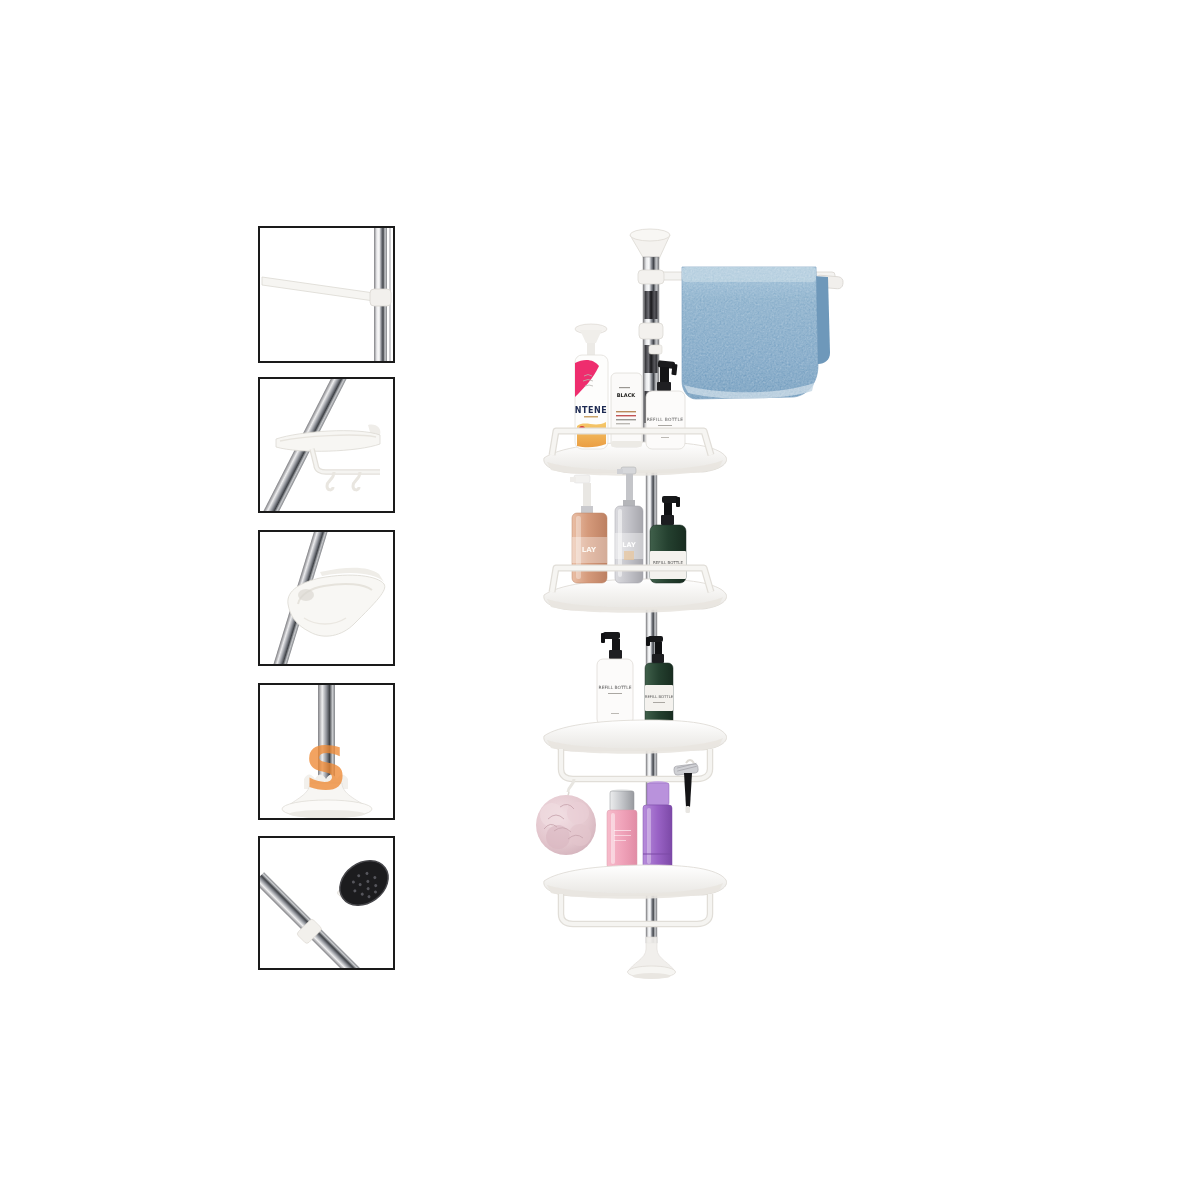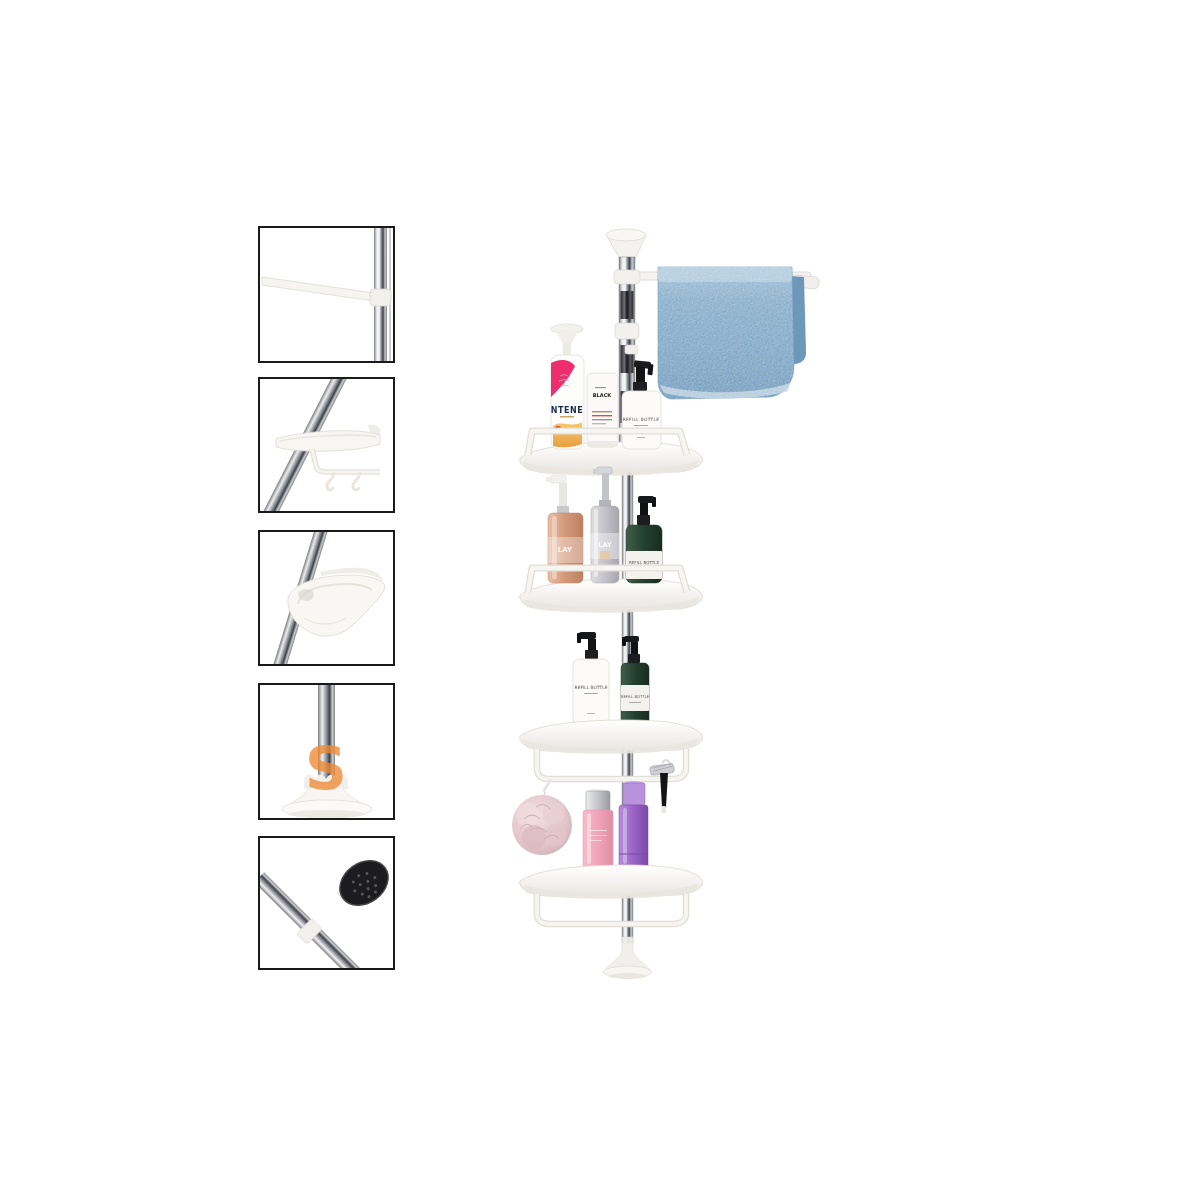--- a/index.html
+++ b/index.html
@@ -1,21 +1,21 @@
 <!DOCTYPE html>
 <html><head>
 <meta charset="utf-8">
 <style>
   html,body{margin:0;padding:0;background:#ffffff;}
   .canvas{position:relative;width:1200px;height:1200px;background:#ffffff;overflow:hidden;
           font-family:"DejaVu Sans", sans-serif;}
   .thumb{position:absolute;left:258px;width:137px;box-sizing:border-box;
          border:2px solid #1a1a1a;background:#ffffff;cursor:pointer;}
   .thumb svg{display:block;width:100%;height:100%;}
-  .main-image{position:absolute;left:476px;top:215px;width:390px;height:780px;}
+  .main-image{position:absolute;left:500px;top:215px;width:390px;height:780px;}
   .main-image svg{display:block;width:100%;height:100%;}
   text{font-family:"DejaVu Sans", sans-serif;}
 </style>
 </head>
 <body>
 
 <div class="canvas">
 
   <div class="thumb" style="top:226px;height:137px;">
     <svg viewBox="0 0 133 133">

